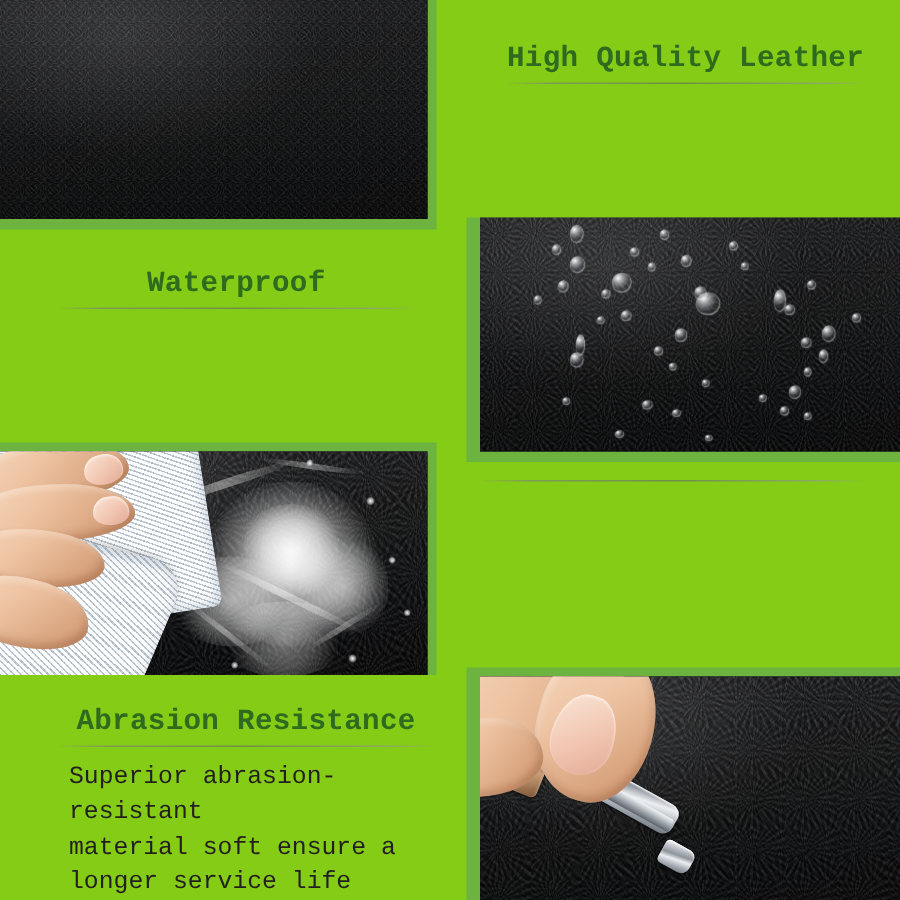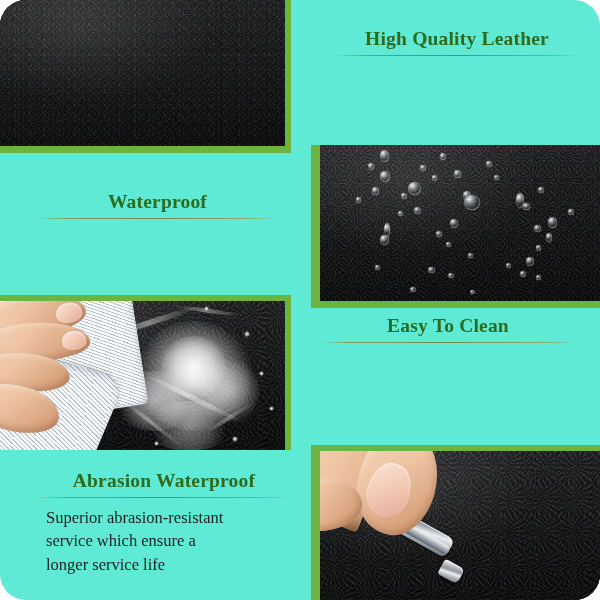--- a/index.html
+++ b/index.html
@@ -4,24 +4,23 @@
 <style>
   html, body {
     margin: 0;
     padding: 0;
     background: #ffffff;
   }
   #page {
     position: relative;
     width: 600px;
     height: 600px;
-    background: #5eead4;
+    background: #84cc16;
     overflow: hidden;
-    font-family: Liberation Serif, serif;
-    border-radius: 26px;
+    font-family: Liberation Mono, monospace;
   }
 
   
   .photo-frame {
     position: absolute;
     box-sizing: border-box;
     background: #6CB340;
     overflow: hidden;
   }
   .photo {
@@ -165,21 +164,21 @@
       <div class="leather fine"></div>
       <div class="sheen"></div>
     </div>
   </div>
 
   <div class="textblock" style="left:338px; top:28px; width:238px;">
     <p class="feature-title">High Quality Leather</p>
     <div class="title-rule"></div>
   </div>
 
-  <div class="textblock" style="left:40px; top:178px; width:235px;margin-top:13px;">
+  <div class="textblock" style="left:40px; top:178px; width:235px;">
     <p class="feature-title">Waterproof</p>
     <div class="title-rule"></div>
   </div>
 
   <div class="photo-frame" style="left:311px; top:145px; width:295px; height:163px; padding:0 0 7px 9px;">
     <div class="photo" style="left:9px; top:0; right:0; bottom:7px;">
       <div class="leather"></div>
       <div class="sheen"></div>
 
       <div class="drop" style="left:60px; top:5px;  width:9px;  height:12px;"></div>
@@ -254,29 +253,28 @@
       <div class="finger" style="left:-14px; top:-6px; width:106px; height:40px; transform:rotate(-6deg);"></div>
       <div class="finger" style="left:-16px; top:22px; width:112px; height:38px; transform:rotate(-2deg);"></div>
       <div class="finger" style="left:-20px; top:52px; width:96px;  height:38px; transform:rotate(5deg);"></div>
       <div class="finger" style="left:-26px; top:84px; width:92px;  height:46px; transform:rotate(12deg);"></div>
       <div class="nail" style="left:62px; top:2px;  width:26px; height:20px; transform:rotate(-10deg);"></div>
       <div class="nail" style="left:68px; top:30px; width:24px; height:19px; transform:rotate(-4deg);"></div>
     </div>
   </div>
 
   <div class="textblock" style="left:322px; top:315px; width:252px;">
-    <p class="feature-title">Easy To Clean</p>
     <div class="title-rule"></div>
   </div>
 
   <div class="textblock" style="left:40px; top:470px; width:248px;">
-    <p class="feature-title">Abrasion Waterproof</p>
+    <p class="feature-title">Abrasion Resistance</p>
     <div class="title-rule"></div>
     <p class="feature-desc" style="padding-left:6px;">Superior abrasion-resistant
-service which ensure a
+material soft ensure a
 longer service life</p>
   </div>
 
   <div class="photo-frame" style="left:311px; top:445px; width:295px; height:161px; padding:6px 0 0 9px;">
     <div class="photo" style="left:9px; top:6px; right:0; bottom:0;">
       <div class="leather coarse"></div>
       <div class="sheen"></div>
 
       <div class="key-bow" style="left:-34px; top:42px; width:78px; height:26px; transform:rotate(22deg); border-radius:4px;"></div>
       <div class="key-shaft" style="left:8px; top:56px; width:130px; height:21px; transform:rotate(29deg); border-radius:3px 7px 7px 3px;"></div>

